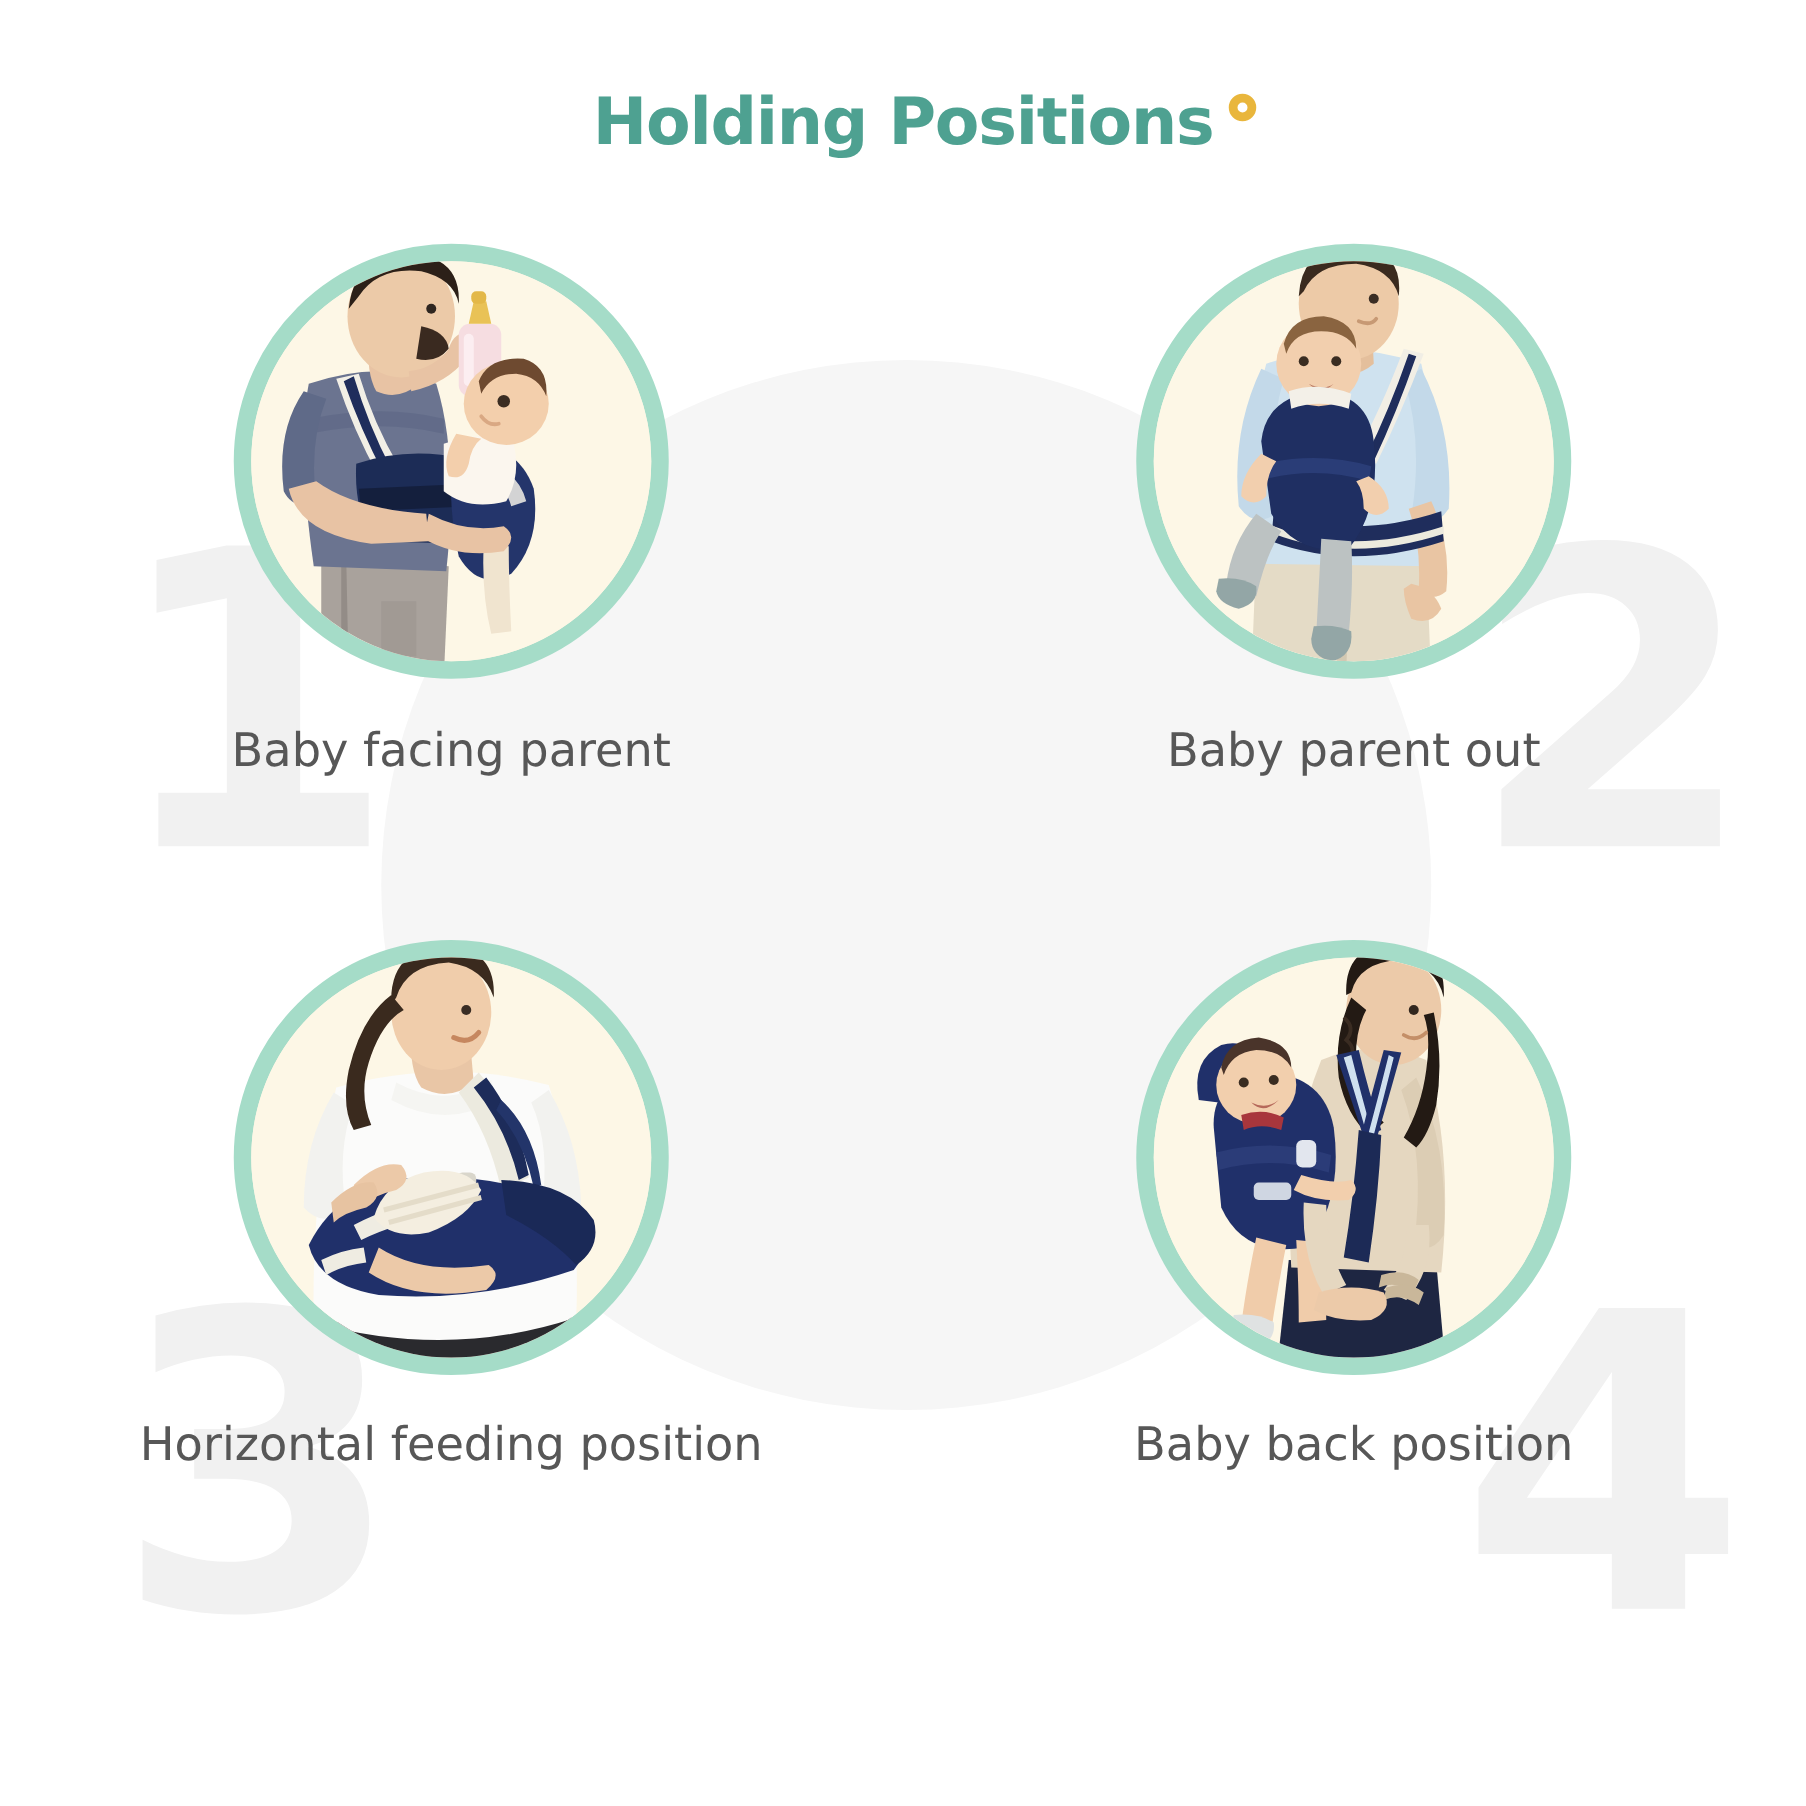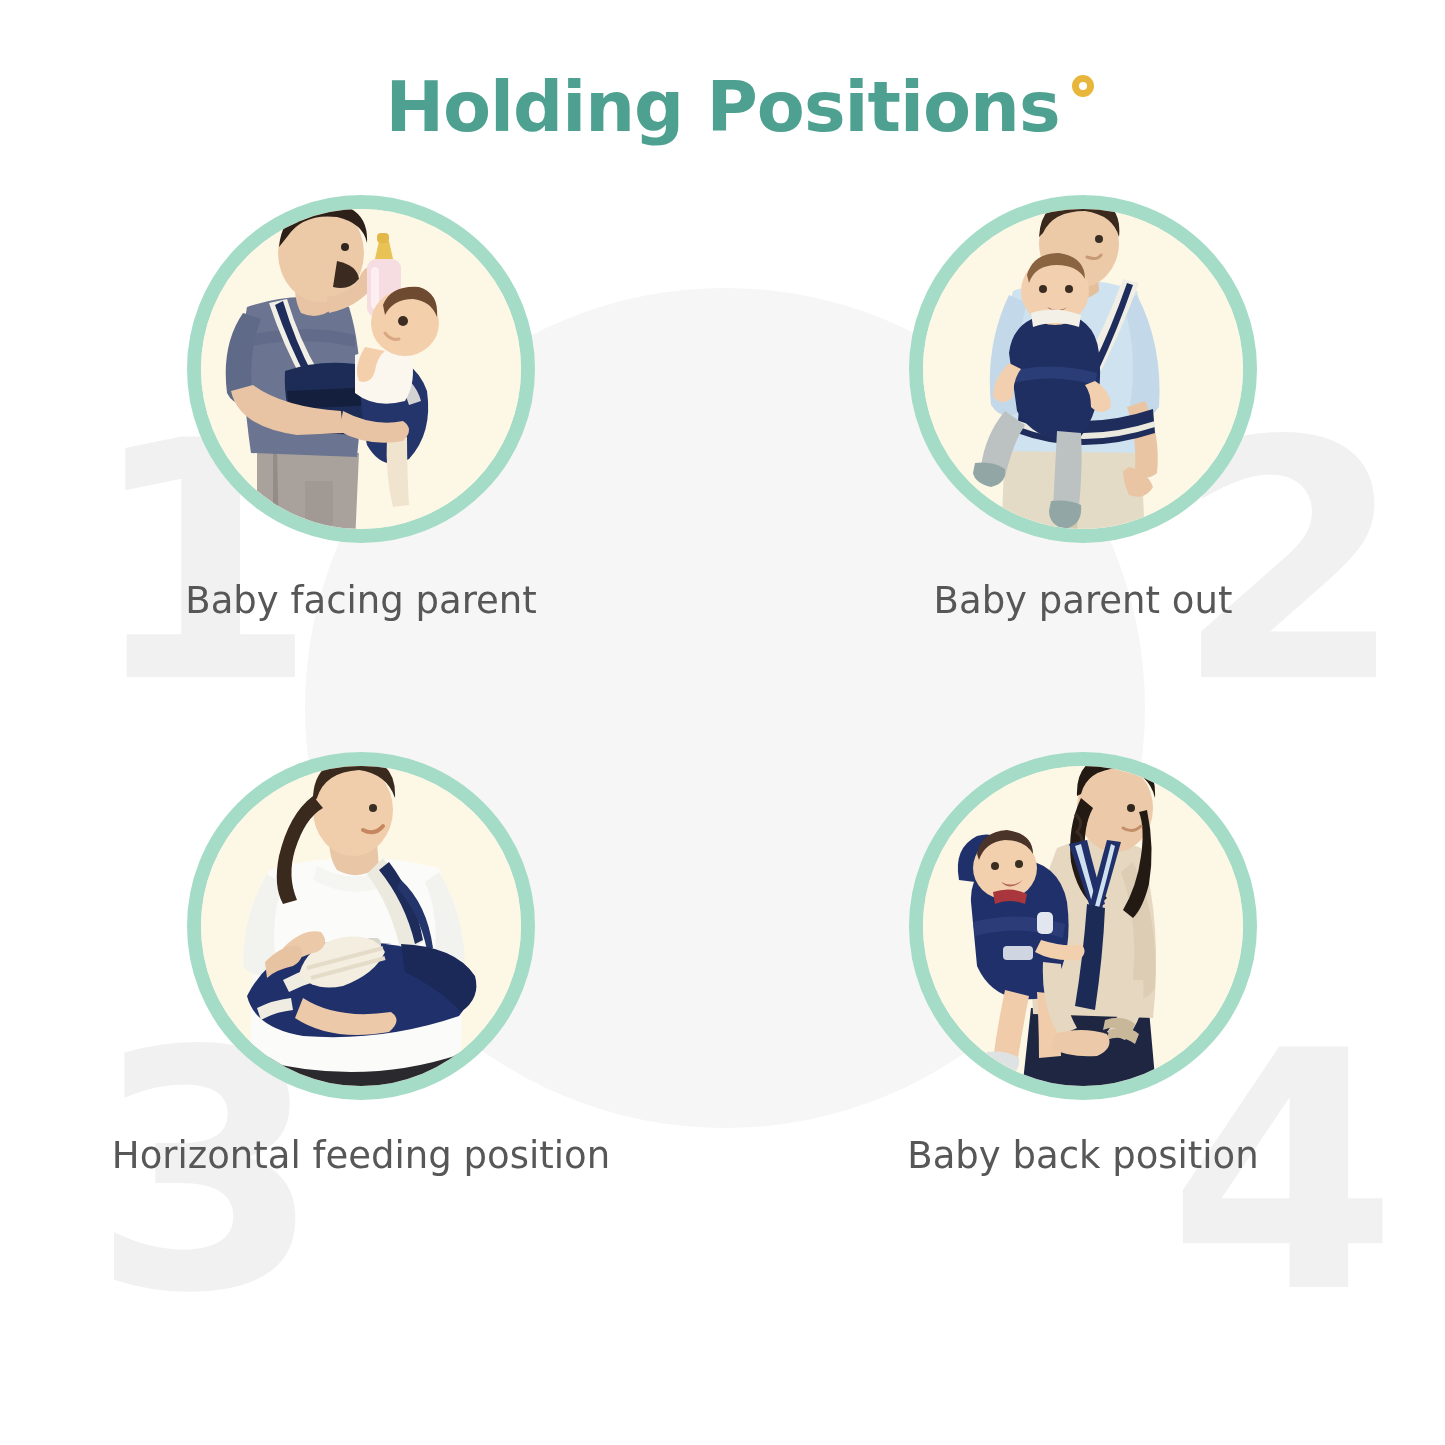--- a/index.html
+++ b/index.html
@@ -58,21 +58,21 @@
     left: 0;
     top: 72px;
     width: 1445px;
     text-align: center;
   }
   .title {
     display: inline-block;
     position: relative;
     font-family: "DejaVu Sans", sans-serif;
     font-weight: 700;
-    font-size: 70px;
+    font-size: 52px;
     letter-spacing: -1px;
     color: #4ea191;
     line-height: 1;
   }
   .title-dot {
     position: absolute;
     right: -34px;
     top: 3px;
     width: 22px;
     height: 22px;

